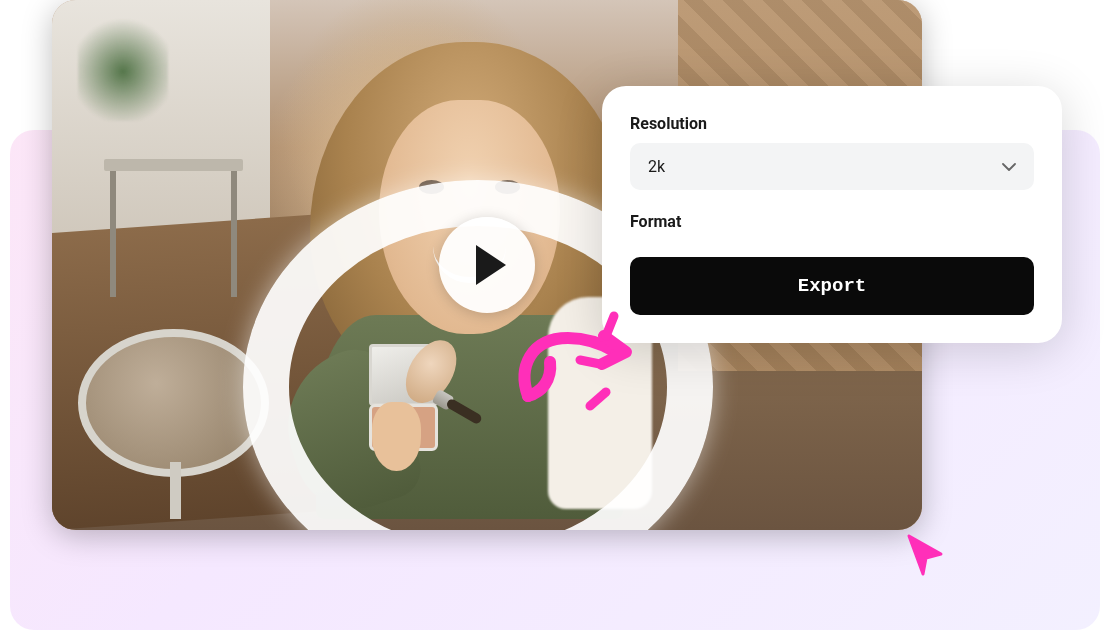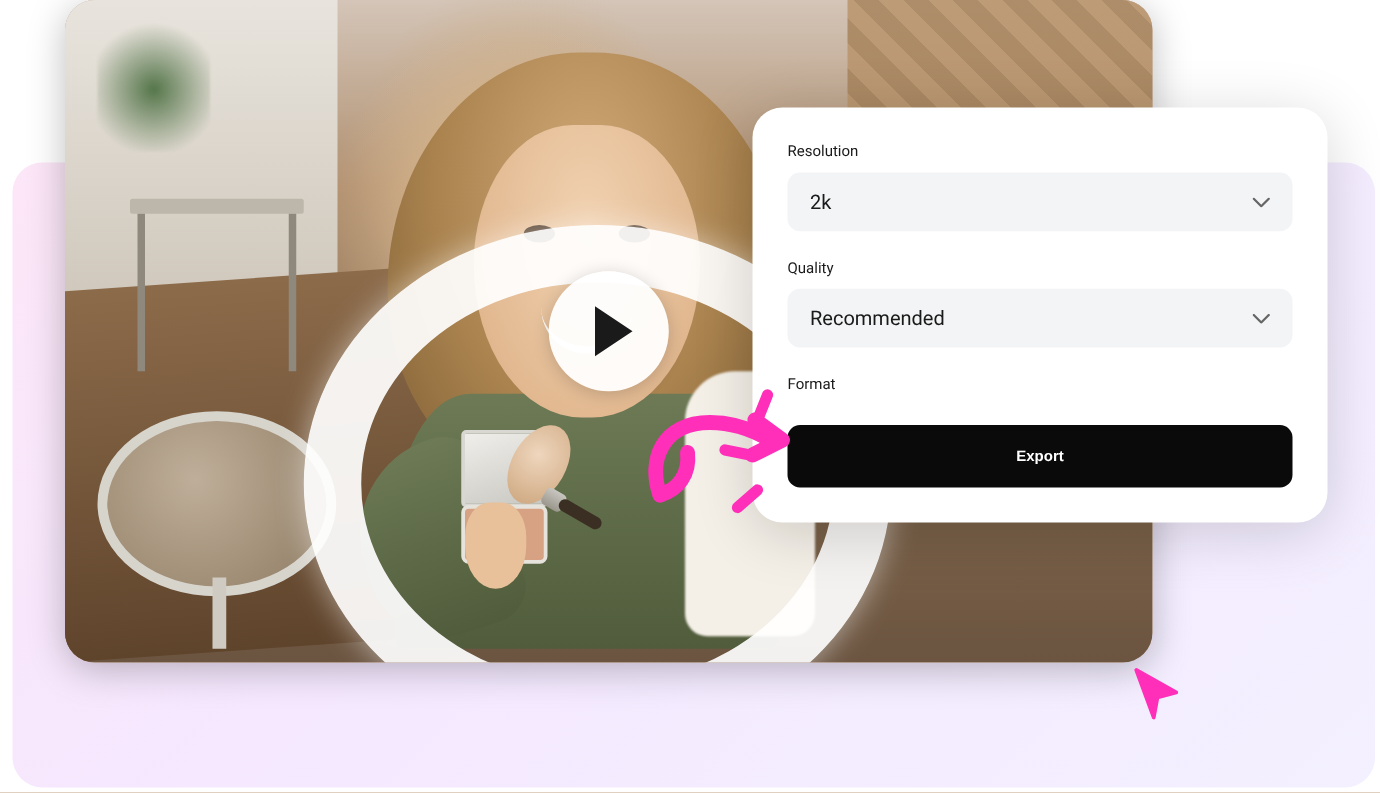--- a/index.html
+++ b/index.html
@@ -308,23 +308,23 @@
       width: 460px;
       background: white;
       border-radius: 24px;
       padding: 28px 28px 28px 28px;
       box-shadow: 0 8px 48px rgba(0,0,0,0.16);
     }
     .field-group {
       margin-bottom: 22px;
     }
     .field-label {
-      font-size: 12px;
+      font-size: 16px;
       color: #1a1a1a;
-      font-weight: 400;
+      font-weight: 700;
       margin-bottom: 10px;
     }
     .dropdown {
       width: 100%;
       background: #f3f4f5;
       border-radius: 10px;
       padding: 14px 18px;
       display: flex;
       align-items: center;
       justify-content: space-between;
@@ -343,24 +343,25 @@
       width: 14px;
       height: 8px;
     }
     .export-btn {
       width: 100%;
       background: #0a0a0a;
       color: white;
       border: none;
       border-radius: 10px;
       padding: 18px;
-      font-size: 12px;
+      font-size: 19px;
       font-weight: 600;
       cursor: pointer;
       margin-top: 4px;
+      font-family: Liberation Mono, monospace;
     }
     .arrow-annotation {
       position: absolute;
       left: 498px;
       top: 298px;
       width: 140px;
       height: 120px;
       pointer-events: none;
     }
     .sparkles {
@@ -431,31 +432,20 @@
     <div class="dropdown">
       <span>2k</span>
       <span class="chevron">
         <svg viewBox="0 0 14 8" fill="none">
             <path d="M1 1L7 7L13 1" stroke="#666" stroke-width="1.8" stroke-linecap="round" stroke-linejoin="round"></path>
           </svg>
       </span>
     </div>
   </div>
 
-  <div class="field-group">
-    <div class="field-label">Quality</div>
-    <div class="dropdown">
-      <span>Recommended</span>
-      <span class="chevron">
-        <svg viewBox="0 0 14 8" fill="none">
-            <path d="M1 1L7 7L13 1" stroke="#666" stroke-width="1.8" stroke-linecap="round" stroke-linejoin="round"></path>
-          </svg>
-      </span>
-    </div>
-  </div>
 
 
   <div class="field-group">
     <div class="field-label">Format</div>
   </div>
 
   <button class="export-btn">Export</button>
 
 </div>
 

